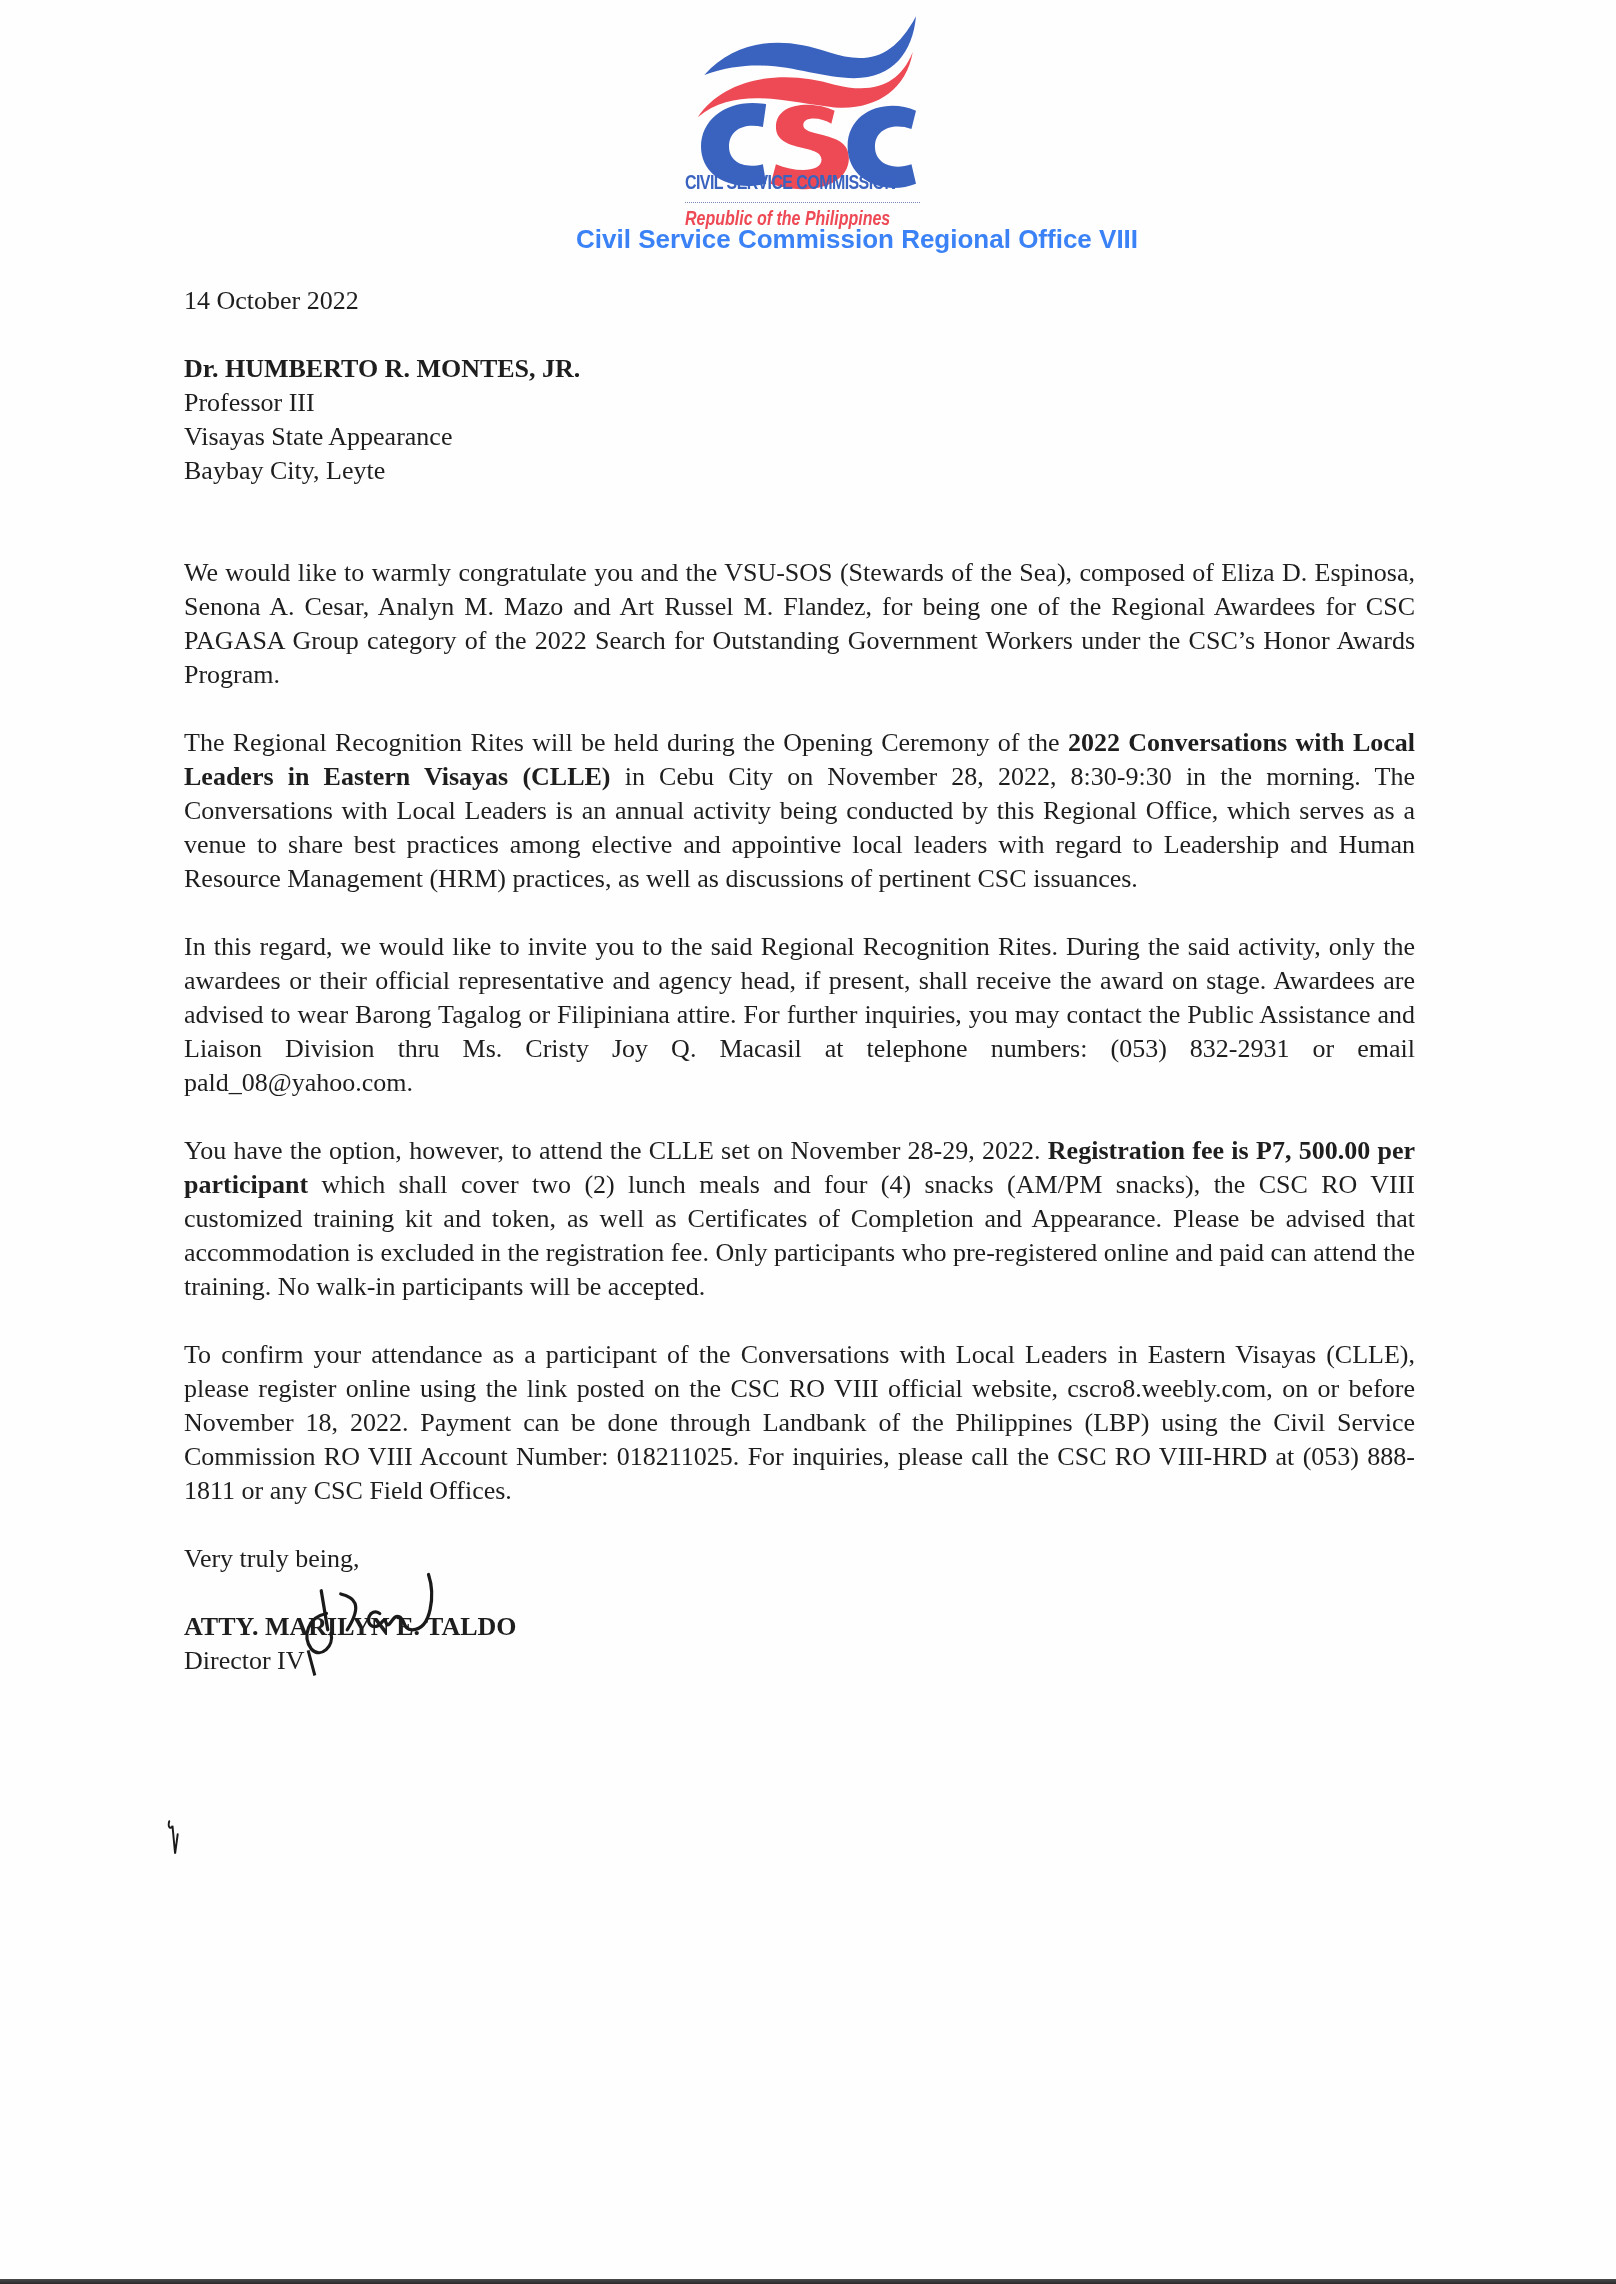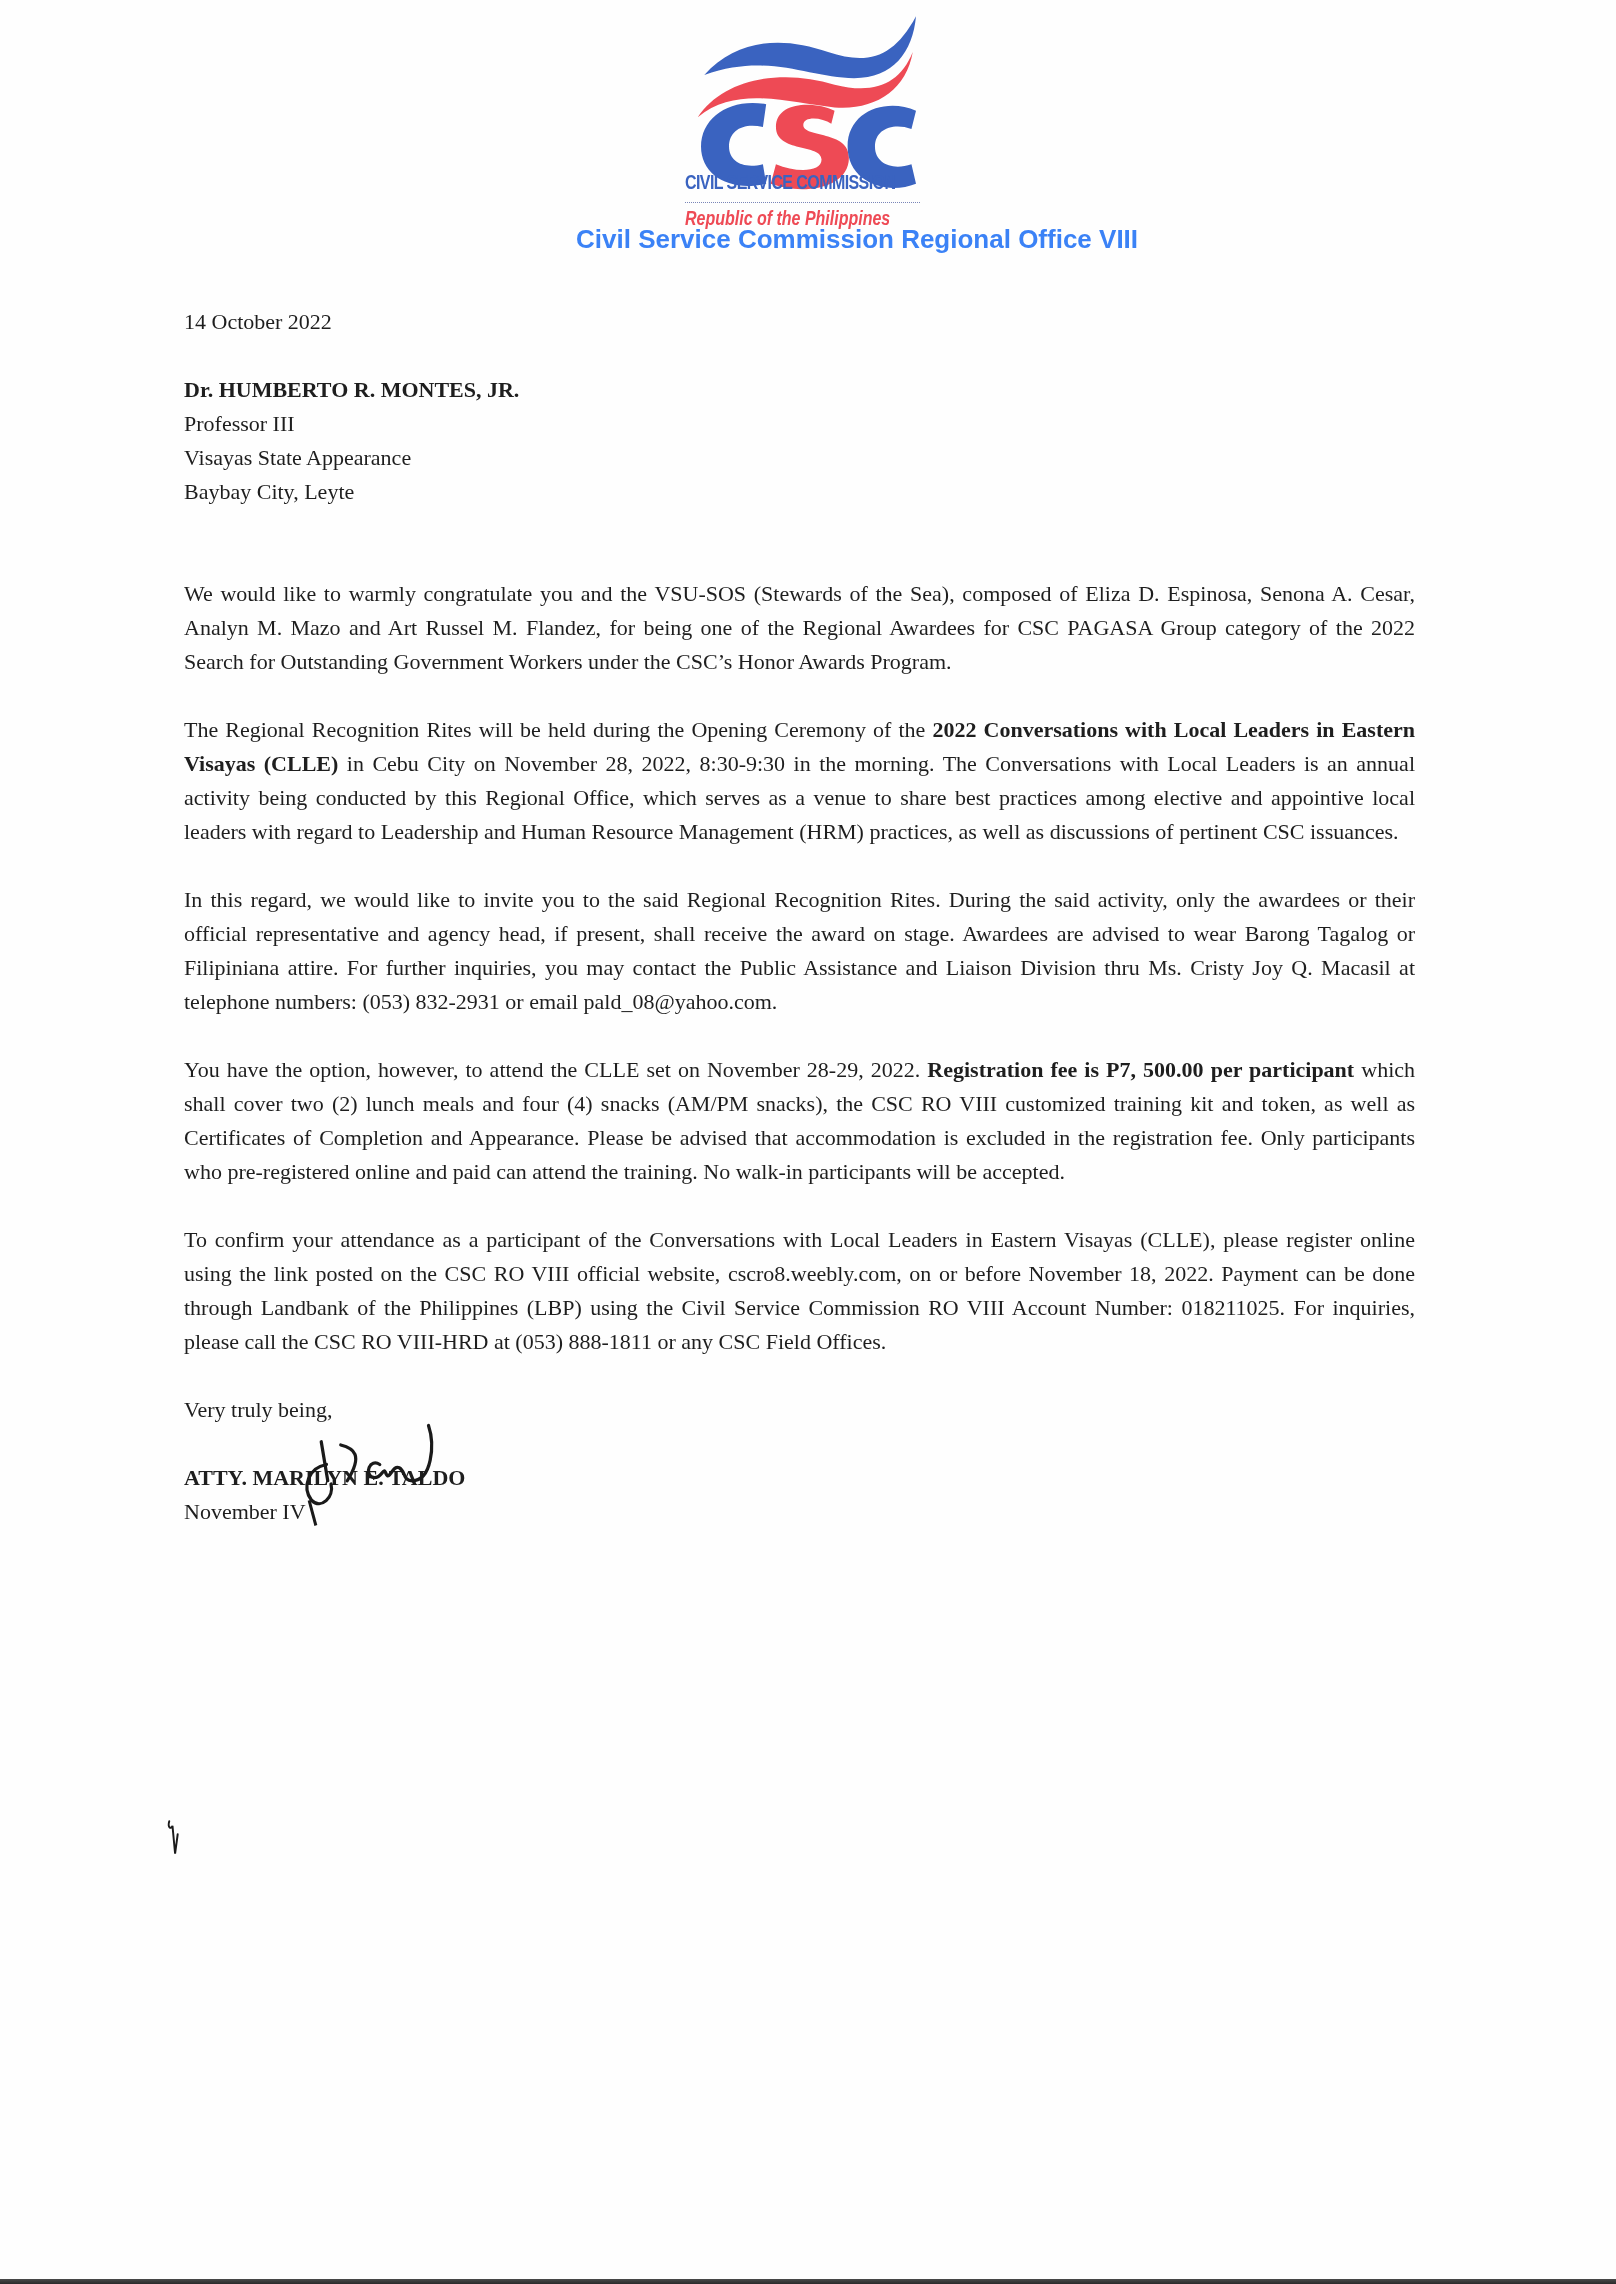--- a/index.html
+++ b/index.html
@@ -7,21 +7,21 @@
   .page { position: absolute; left: 0; top: 0; width: 1616px; height: 2284px; background: #fefefe; }
   .logo { position: absolute; left: 678px; top: 13px; width: 248px; height: 215px; }
   .logo svg { width: 100%; height: 100%; display: block; }
   .logo-org { position: absolute; left: 685px; top: 171px; width: 235px; font-family: "Liberation Sans", sans-serif;
     font-weight: bold; font-size: 19.5px; color: #3a63c0; letter-spacing: -0.7px; transform: scaleX(0.82); transform-origin: left; white-space: nowrap; }
   .logo-rule { position: absolute; left: 685px; top: 202px; width: 235px; border-top: 1.3px dotted #7a86b8; }
   .logo-rep { position: absolute; left: 685px; top: 207px; font-family: "Liberation Sans", sans-serif; font-weight: bold; font-style: italic;
     font-size: 19.5px; color: #ee4a55; transform: scaleX(0.82); transform-origin: left; white-space: nowrap; }
   .office-title { position: absolute; left: 576px; top: 224px; font-family: "Liberation Sans", sans-serif; font-weight: bold;
     font-size: 26px; color: #3b82f6; white-space: nowrap; }
-  .doc { position: absolute; left: 184px; top: 305px; width: 1231px; font-family: "Liberation Serif", serif; font-size: 22px; line-height: 34px; color: #1e1e1e; }
+  .doc { position: absolute; left: 184px; top: 284px; width: 1231px; font-family: "Liberation Serif", serif; font-size: 26px; line-height: 34px; color: #1e1e1e; }
   .doc p { margin: 0; text-align: justify; }
   .gap { height: 34px; }
   .b { font-weight: bold; font-family: Liberation Serif, serif; }
   .sig-block { position: relative; }
   .signature { position: absolute; left: 111px; top: 26px; width: 150px; height: 91px; }
   .initial { position: absolute; left: 166px; top: 1818px; }
   .scan-edge { position: absolute; left: 0; bottom: 0; width: 1616px; height: 5.2px; background: linear-gradient(#4a4a4a, #2a2a2a); }
 </style>
 </head>
 <body>
@@ -77,21 +77,21 @@
     <div class="sig-block">
       <p>Very truly being,</p>
       <svg class="signature" viewBox="0 0 230 140">
         <path d="M40 35 L 50 95" stroke="#1a1a1a" stroke-width="5" fill="none" stroke-linecap="round"></path>
         <path d="M48 70 C 20 75, 10 105, 25 125 C 40 140, 60 120, 55 100" stroke="#1a1a1a" stroke-width="5" fill="none" stroke-linecap="round"></path>
         <path d="M70 40 C 90 45, 105 55, 80 95" stroke="#1a1a1a" stroke-width="5" fill="none" stroke-linecap="round"></path>
         <path d="M130 70 C 115 60, 105 85, 120 90 C 135 92, 135 70, 140 85 C 145 95, 150 70, 160 75 C 170 80, 165 95, 180 95 C 210 95, 215 40, 205 10" stroke="#1a1a1a" stroke-width="5" fill="none" stroke-linecap="round"></path>
       </svg>
       <div style="height:34px"></div>
       <p class="b">ATTY. MARILYN E. TALDO</p>
-      <p><span>November IV</span><span style="display:inline-block;width:2.6px;height:26px;background:#1a1a1a;transform:rotate(-15deg);margin-left:5.2px;vertical-align:-6.5px;"></span></p>
+      <p><span>Director IV</span><span style="display:inline-block;width:2.6px;height:26px;background:#1a1a1a;transform:rotate(-15deg);margin-left:5.2px;vertical-align:-6.5px;"></span></p>
     </div>
   </div>
 
   <svg class="initial" width="15.6" height="39" viewBox="0 0 24 60">
     <path d="M5 5 C 2 15, 8 18, 10 12 L 14 55 L 18 25" stroke="#1a1a1a" stroke-width="3" fill="none" stroke-linecap="round"></path>
   </svg>
 
   <div class="scan-edge"></div>
 </div>
 

